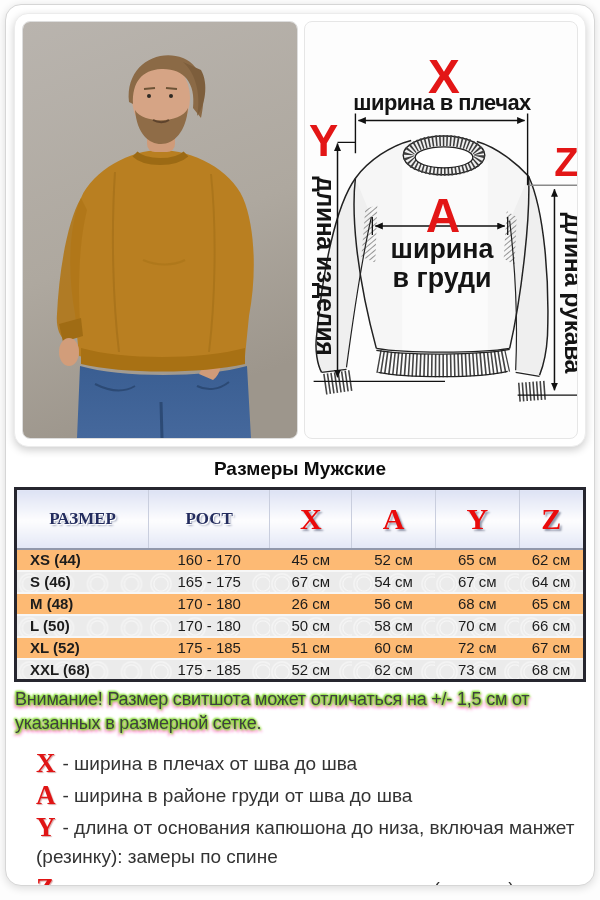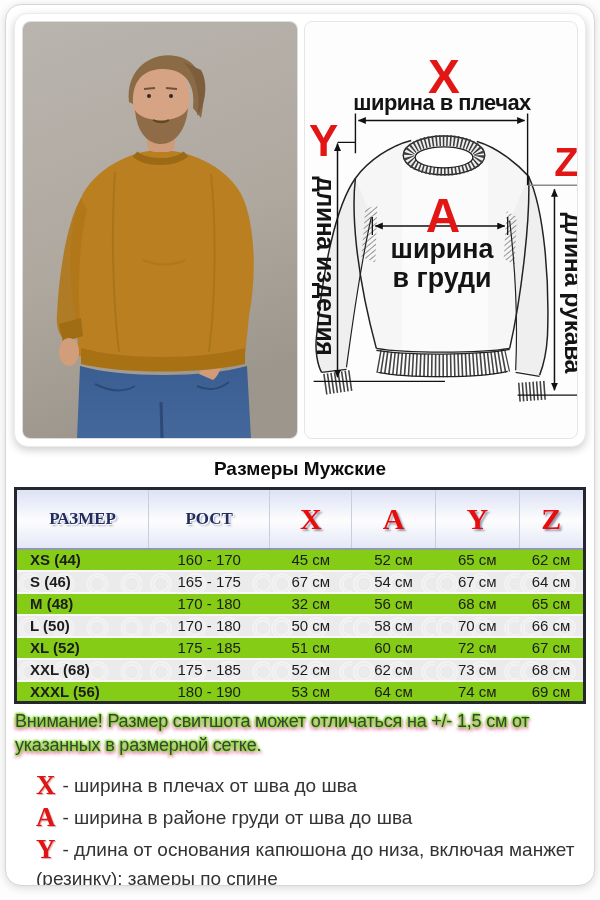--- a/index.html
+++ b/index.html
@@ -49,21 +49,21 @@
     text-shadow:1px 1px 0 #fff,2px 2px 2px #aab0c4;}
   .th-letter{font-size:30px; font-weight:bold; color:#ea0b0b;
     text-shadow:2px 2px 2px #9298ab;}
   .size-table td{
     height:22px; font-size:15px; color:#1c1c1c; text-align:center;
     border-bottom:2px solid #f7f7f7; padding:0;
   }
   .size-table tr:last-child td{border-bottom:none;}
   .size-table td.cell-size{text-align:left; padding-left:13px; font-weight:bold;
     font-size:15px;}
-  .size-table tr.row-odd td{background:#84cc16;}
+  .size-table tr.row-odd td{background:#fdba74;}
   .size-table tr.row-even td{background:#ebebeb;
     background-image:radial-gradient(circle at 12px 12px, rgba(255,255,255,0) 6px,
       rgba(255,255,255,.55) 7px, rgba(255,255,255,0) 8.5px,
       rgba(255,255,255,.5) 10px, rgba(255,255,255,0) 11.5px);
     background-size:34px 24px;}
   
   .notice{
     margin:6px 9px 0; font-size:18px; font-weight:normal; line-height:1.32;
     letter-spacing:-.2px; color:#404040;
     text-shadow:0 0 3px var(--notice-green),0 0 3px var(--notice-green),
@@ -250,21 +250,21 @@
           <td class="cell-size">S (46)</td>
           <td class="cell-height">165 - 175</td>
           <td class="cell-x">67 см</td>
           <td class="cell-a">54 см</td>
           <td class="cell-y">67 см</td>
           <td class="cell-z">64 см</td>
         </tr>
         <tr class="row-odd">
           <td class="cell-size">M (48)</td>
           <td class="cell-height">170 - 180</td>
-          <td class="cell-x">32 см</td>
+          <td class="cell-x">26 см</td>
           <td class="cell-a">56 см</td>
           <td class="cell-y">68 см</td>
           <td class="cell-z">65 см</td>
         </tr>
         <tr class="row-even">
           <td class="cell-size">L (50)</td>
           <td class="cell-height">170 - 180</td>
           <td class="cell-x">50 см</td>
           <td class="cell-a">58 см</td>
           <td class="cell-y">70 см</td>
@@ -279,28 +279,20 @@
           <td class="cell-z">67 см</td>
         </tr>
         <tr class="row-even">
           <td class="cell-size">XXL (68)</td>
           <td class="cell-height">175 - 185</td>
           <td class="cell-x">52 см</td>
           <td class="cell-a">62 см</td>
           <td class="cell-y">73 см</td>
           <td class="cell-z">68 см</td>
         </tr>
-        <tr class="row-odd">
-          <td class="cell-size">XXXL (56)</td>
-          <td class="cell-height">180 - 190</td>
-          <td class="cell-x">53 см</td>
-          <td class="cell-a">64 см</td>
-          <td class="cell-y">74 см</td>
-          <td class="cell-z">69 см</td>
-        </tr>
       </tbody>
   </table>
 
   <div class="notice">Внимание! Размер свитшота может отличаться на +/- 1,5 см от указанных в размерной сетке.</div>
 
   <div class="legend">
       <div class="legend-item"><span class="lg-letter">X</span><span class="lg-text">- ширина в плечах от шва до шва</span></div>
       <div class="legend-item"><span class="lg-letter">A</span><span class="lg-text">- ширина в районе груди от шва до шва</span></div>
       <div class="legend-item"><span class="lg-letter">Y</span><span class="lg-text">- длина от основания капюшона до низа, включая манжет (резинку): замеры по спине</span></div>
       <div class="legend-item"><span class="lg-letter">Z</span><span class="lg-text">- длина рукава от плеча, включая манжет (резинку)</span></div>

